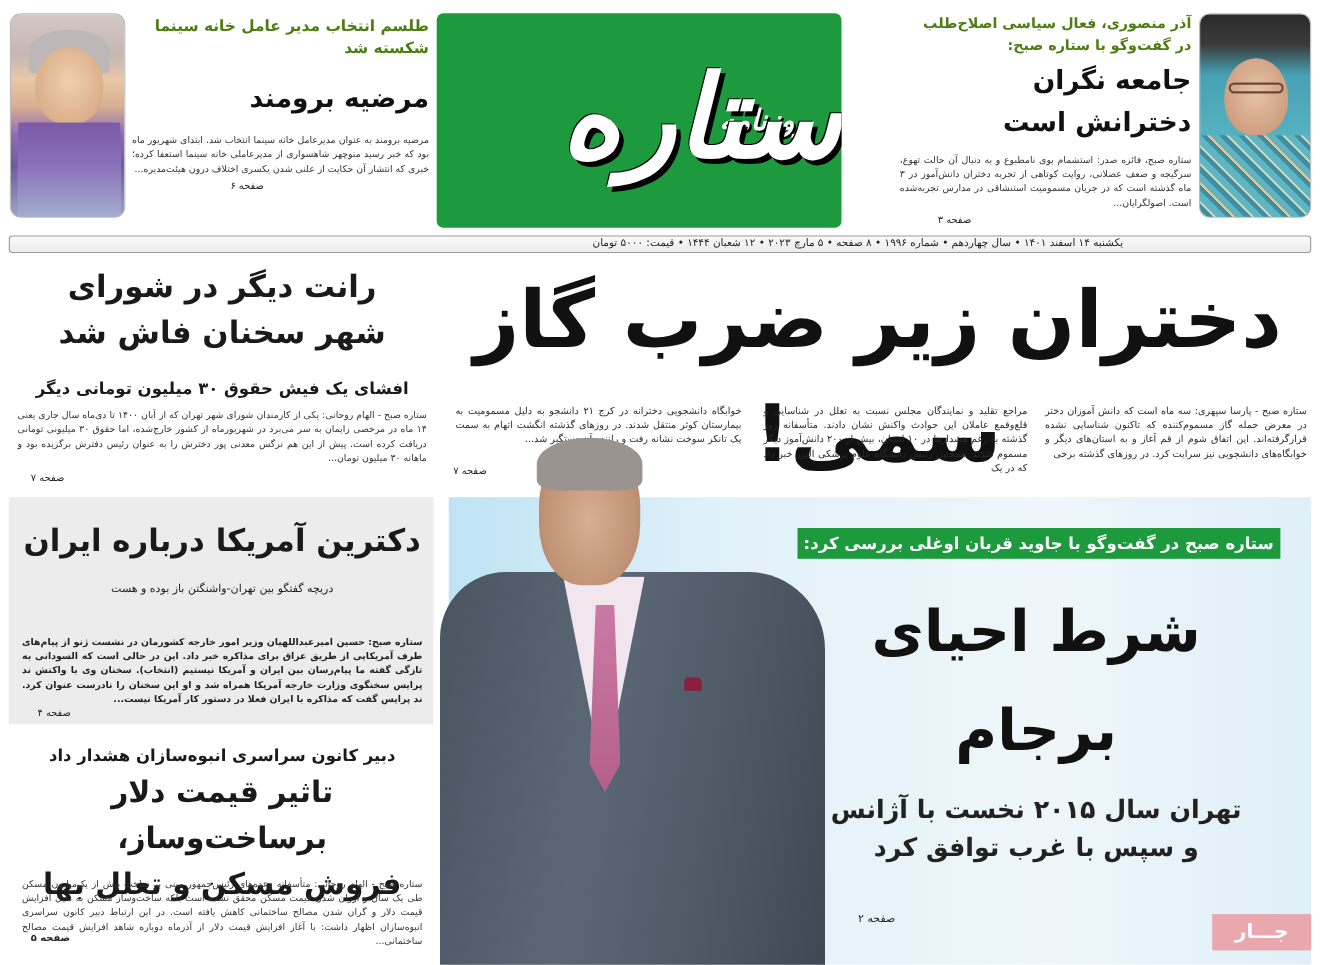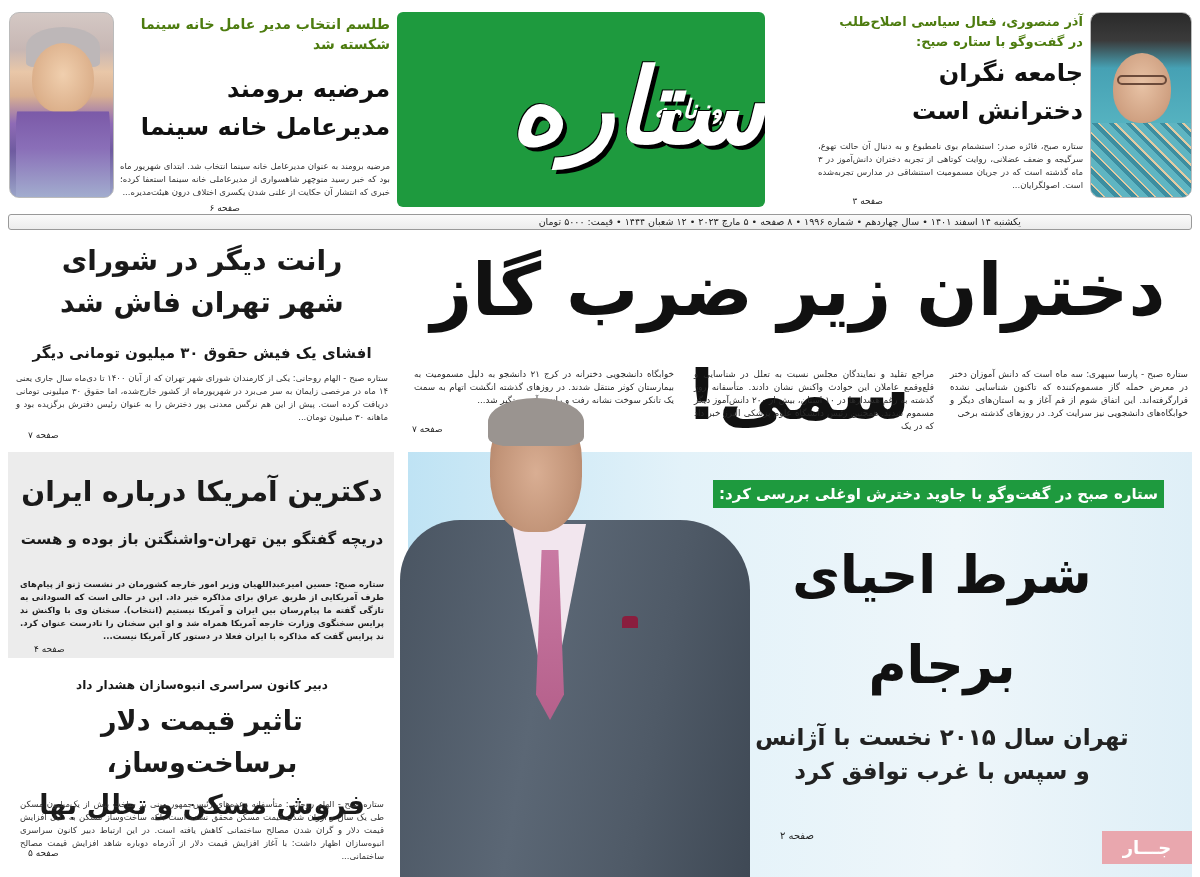--- a/index.html
+++ b/index.html
@@ -53,24 +53,24 @@
 
   
   .left-col { position:absolute; left: 8px; width: 388px; text-align: center; }
   .grey-box { position:absolute; left: 8px; top: 452px; width: 386px; height: 206px; background: #ececec; }
 
   .h-left1 { top: 240px; font-weight: 900; font-size: 28px; line-height: 42px; }
   .sub-left1 { top: 344px; font-weight: bold; font-size: 15px; }
   .body-left1 { top: 372px; font-size: 8.5px; line-height: 13px; text-align: justify; padding: 0 8px; color:#333; }
 
   .h-left2 { top: 475px; font-weight: 900; font-size: 28px; }
-  .sub-left2 { top: 530px; font-weight: bold; font-size: 15px; }
+  .sub-left2 { top: 530px; font-weight: normal; font-size: 10px; }
   .body-left2 { top: 578px; font-size: 8.5px; line-height: 13px; text-align: justify; padding: 0 12px; color:#222; font-weight: bold; }
 
-  .sub-left3 { top: 678px; font-weight: bold; font-size: 12px; }
+  .sub-left3 { top: 678px; font-weight: bold; font-size: 15px; }
   .h-left3 { top: 700px; font-weight: 900; font-size: 27px; line-height: 42px; }
   .body-left3 { top: 798px; font-size: 8.5px; line-height: 13px; text-align: justify; padding: 0 12px; color:#333; }
 
   
   .feature { position:absolute; left: 408px; top: 452px; width: 784px; height: 425px;
     background: linear-gradient(90deg, #bfe3f4 0%, #e3f2f9 35%, #eef6fa 70%, #dfeff7 100%); overflow: hidden; }
   .feature .green-strip { position:absolute; right: 28px; top: 28px; height: 28px; background:#1e9a3e; color:#fff; font-weight:bold; font-size: 15px;
      line-height: 28px; padding: 0 6px; white-space: nowrap; }
   .feature .f-head { position:absolute; right: 30px; top: 78px; width: 440px; text-align:center; font-weight: 900; font-size: 52px; line-height: 90px; color:#111; }
   .feature .f-sub { position:absolute; right: 60px; top: 268px; width: 380px; text-align:center; font-weight: bold; font-size: 23px; line-height: 34px; color:#222; }
@@ -95,21 +95,20 @@
 <body>
 
 <div class="photo photo-left">
   <div class="hair"></div>
   <div class="face"></div>
   <div class="scarf"></div>
 </div>
 <div class="top-text" style="left:120px; top:14px; width:270px;">
   <div class="kicker">طلسم انتخاب مدیر عامل خانه سینما شکسته شد</div>
   <div class="big-head" style="margin-top:16px;">مرضیه برومند</div>
-  <div class="big-head">مدیرعامل خانه سینما</div>
   <div class="small-body" style="margin-top:14px;">مرضیه برومند به عنوان مدیرعامل خانه سینما انتخاب شد. ابتدای شهریور ماه بود که خبر رسید منوچهر شاهسواری از مدیرعاملی خانه سینما استعفا کرده؛ خبری که انتشار آن حکایت از علنی شدن یکسری اختلاف درون هیئت‌مدیره...</div>
   <div class="page-ref" style="margin-top:4px; margin-right:150px;">صفحه ۶</div>
 </div>
 
 <div class="masthead">
   <div class="rooz">روزنامه</div>
   <div class="logo">ستاره صبح</div>
 </div>
 
 <div class="photo photo-right">
@@ -132,42 +131,42 @@
 
 <div class="main-head">دختران زیر ضرب گاز سمی!</div>
 
 <div class="lead-col" style="right:12px; top:368px; width:238px;">ستاره صبح - پارسا سپهری: سه ماه است که دانش آموزان دختر در معرض حمله گاز مسموم‌کننده که تاکنون شناسایی نشده قرارگرفته‌اند. این اتفاق شوم از قم آغاز و به استان‌های دیگر و خوابگاه‌های دانشجویی نیز سرایت کرد. در روزهای گذشته برخی</div>
 <div class="lead-col" style="right:266px; top:368px; width:240px;">مراجع تقلید و نمایندگان مجلس نسبت به تعلل در شناسایی و قلع‌وقمع عاملان این حوادث واکنش نشان دادند. متأسفانه روز گذشته به رغم هشدارها در ۱۰ استان، بیش از ۲۰۰ دانش‌آموز دیگر مسموم شدند. همچنین رئیس دانشگاه علوم پزشکی البرز خبر داد که در یک</div>
 <div class="lead-col" style="right:526px; top:368px; width:260px;">خوابگاه دانشجویی دخترانه در کرج ۲۱ دانشجو به دلیل مسمومیت به بیمارستان کوثر منتقل شدند. در روزهای گذشته انگشت اتهام به سمت یک تانکر سوخت نشانه رفت و راننده آن دستگیر شد...</div>
 <div class="page-ref abs" style="left:412px; top:424px;">صفحه ۷</div>
 
 <div class="left-col h-left1">
   <div>رانت دیگر در شورای</div>
-  <div>شهر تهران فاش شد</div>
+  <div>شهر سخنان فاش شد</div>
 </div>
 <div class="left-col sub-left1">افشای یک فیش حقوق ۳۰ میلیون تومانی دیگر</div>
 <div class="left-col body-left1">ستاره صبح - الهام روحانی: یکی از کارمندان شورای شهر تهران که از آبان ۱۴۰۰ تا دی‌ماه سال جاری یعنی ۱۴ ماه در مرخصی زایمان به سر می‌برد در شهریورماه از کشور خارج‌شده، اما حقوق ۳۰ میلیونی تومانی دریافت کرده است. پیش از این هم نرگس معدنی پور دخترش را به عنوان رئیس دفترش برگزیده بود و ماهانه ۳۰ میلیون تومان...</div>
 <div class="page-ref abs" style="left:28px; top:430px;">صفحه ۷</div>
 
 <div class="grey-box"></div>
 <div class="left-col h-left2">دکترین آمریکا درباره ایران</div>
 <div class="left-col sub-left2">دریچه گفتگو بین تهران-واشنگتن باز بوده و هست</div>
 <div class="left-col body-left2">ستاره صبح: حسین امیرعبداللهیان وزیر امور خارجه کشورمان در نشست ژنو از پیام‌های طرف آمریکایی از طریق عراق برای مذاکره خبر داد. این در حالی است که السودانی به تازگی گفته ما پیام‌رسان بین ایران و آمریکا نیستیم (انتخاب). سخنان وی با واکنش ند پرایس سخنگوی وزارت خارجه آمریکا همراه شد و او این سخنان را نادرست عنوان کرد. ند پرایس گفت که مذاکره با ایران فعلا در دستور کار آمریکا نیست...</div>
 <div class="page-ref abs" style="left:34px; top:644px;">صفحه ۴</div>
 
 <div class="left-col sub-left3">دبیر کانون سراسری انبوه‌سازان هشدار داد</div>
 <div class="left-col h-left3">
   <div>تاثیر قیمت دلار برساخت‌وساز،</div>
   <div>فروش مسکن و تعلل بها</div>
 </div>
 <div class="left-col body-left3">ستاره صبح - الهام روحانی: متأسفانه وعده‌های رئیس‌جمهور مبنی بر ساخت بیش از یک‌میلیون مسکن طی یک سال و ارزان شدن قیمت مسکن محقق نشده است بلکه ساخت‌وساز مسکن به دلیل افزایش قیمت دلار و گران شدن مصالح ساختمانی کاهش یافته است. در این ارتباط دبیر کانون سراسری انبوه‌سازان اظهار داشت: با آغاز افزایش قیمت دلار از آذرماه دوباره شاهد افزایش قیمت مصالح ساختمانی...</div>
-<div class="page-ref abs" style="left:28px; top:848px;">صفحه ۵</div>
+<div class="page-ref abs" style="left:28px; top:848px;font-weight:bold;">صفحه ۵</div>
 
 <div class="feature">
-  <div class="green-strip">ستاره صبح در گفت‌وگو با جاوید دخترش اوغلی بررسی کرد:</div>
+  <div class="green-strip">ستاره صبح در گفت‌وگو با جاوید قربان اوغلی بررسی کرد:</div>
   <div class="f-head">
     <div>شرط احیای برجام</div>
   </div>
   <div class="f-sub">
     <div>تهران سال ۲۰۱۵ نخست با آژانس</div>
     <div>و سپس با غرب توافق کرد</div>
   </div>
   <div class="f-page">صفحه ۲</div>
 </div>
 

